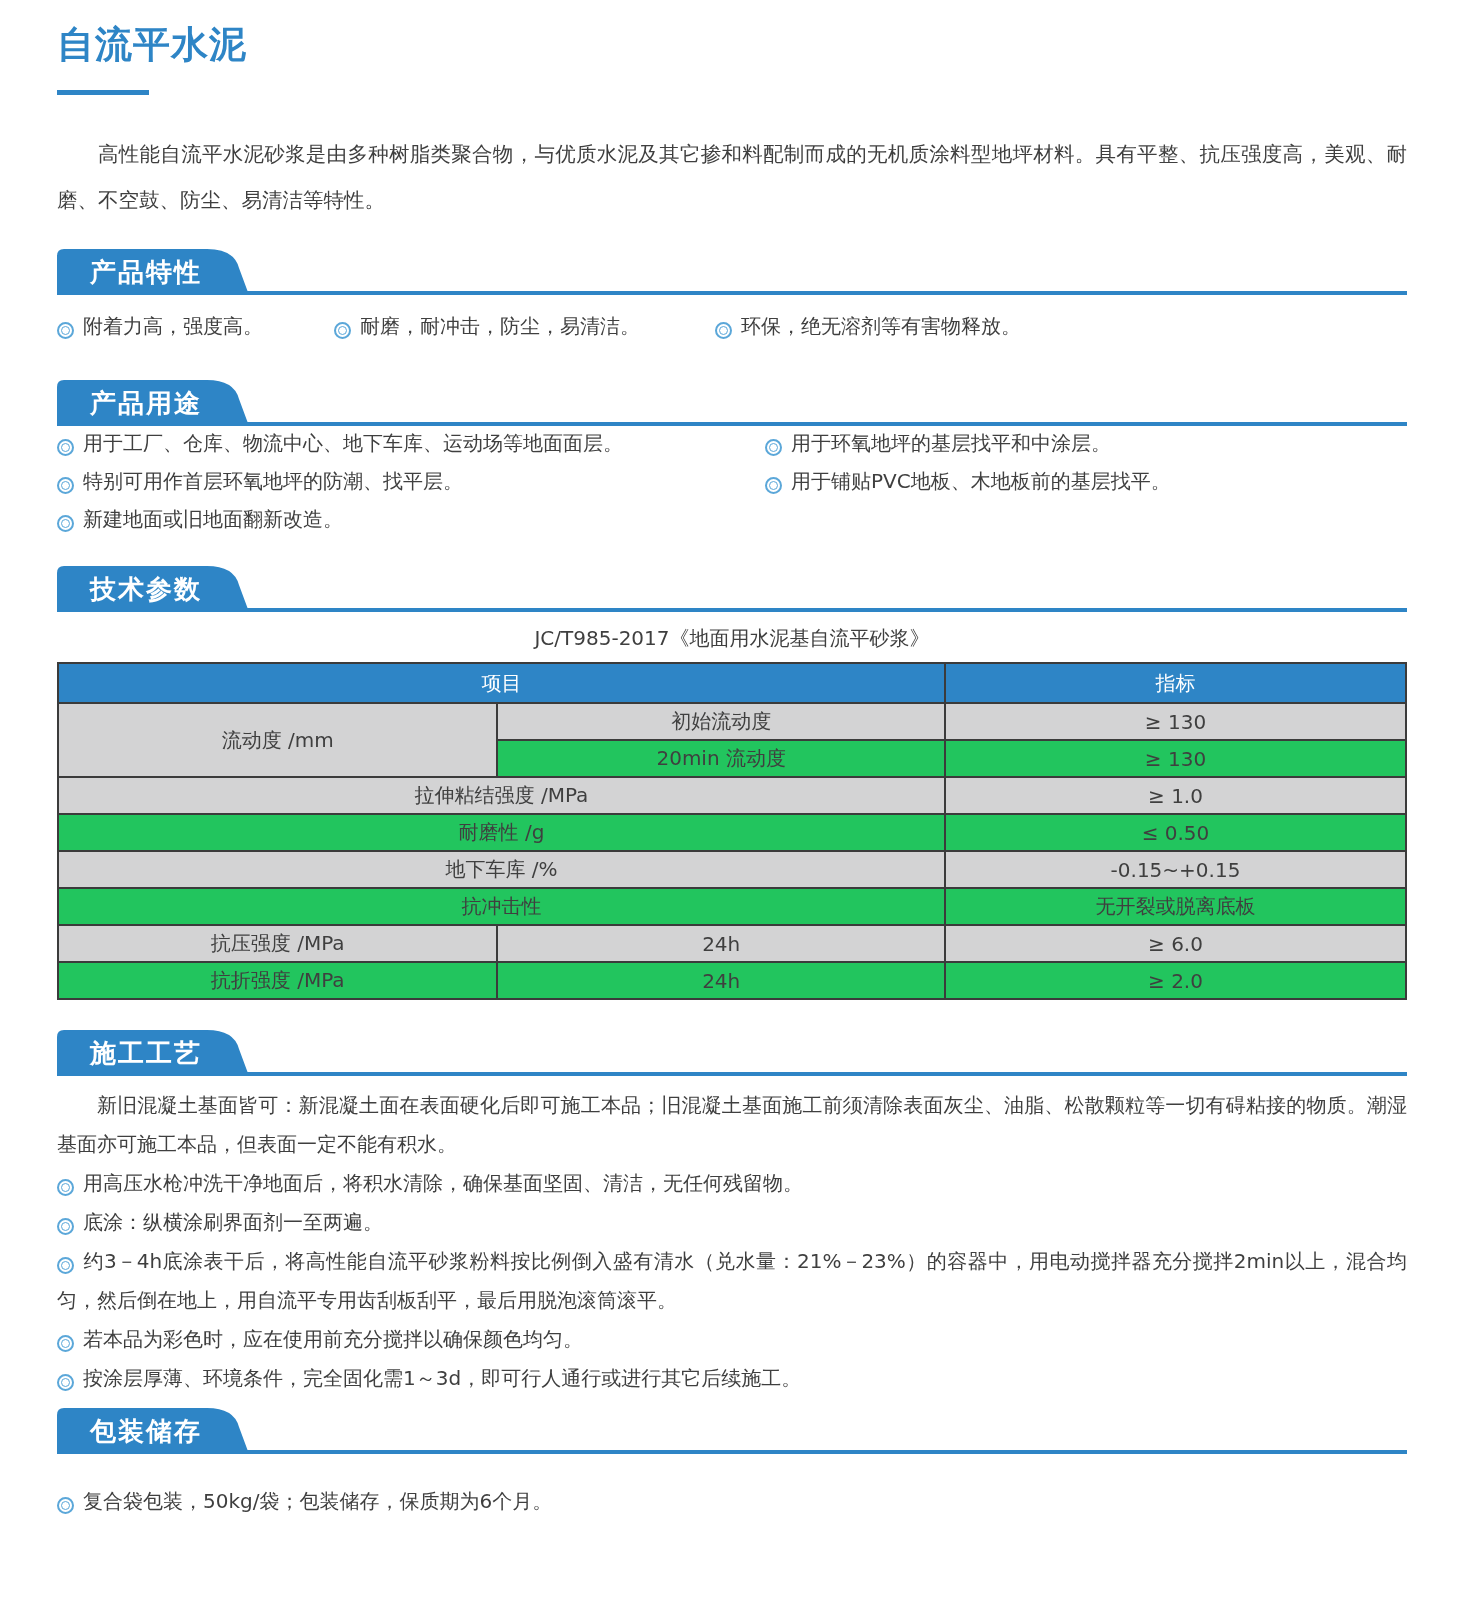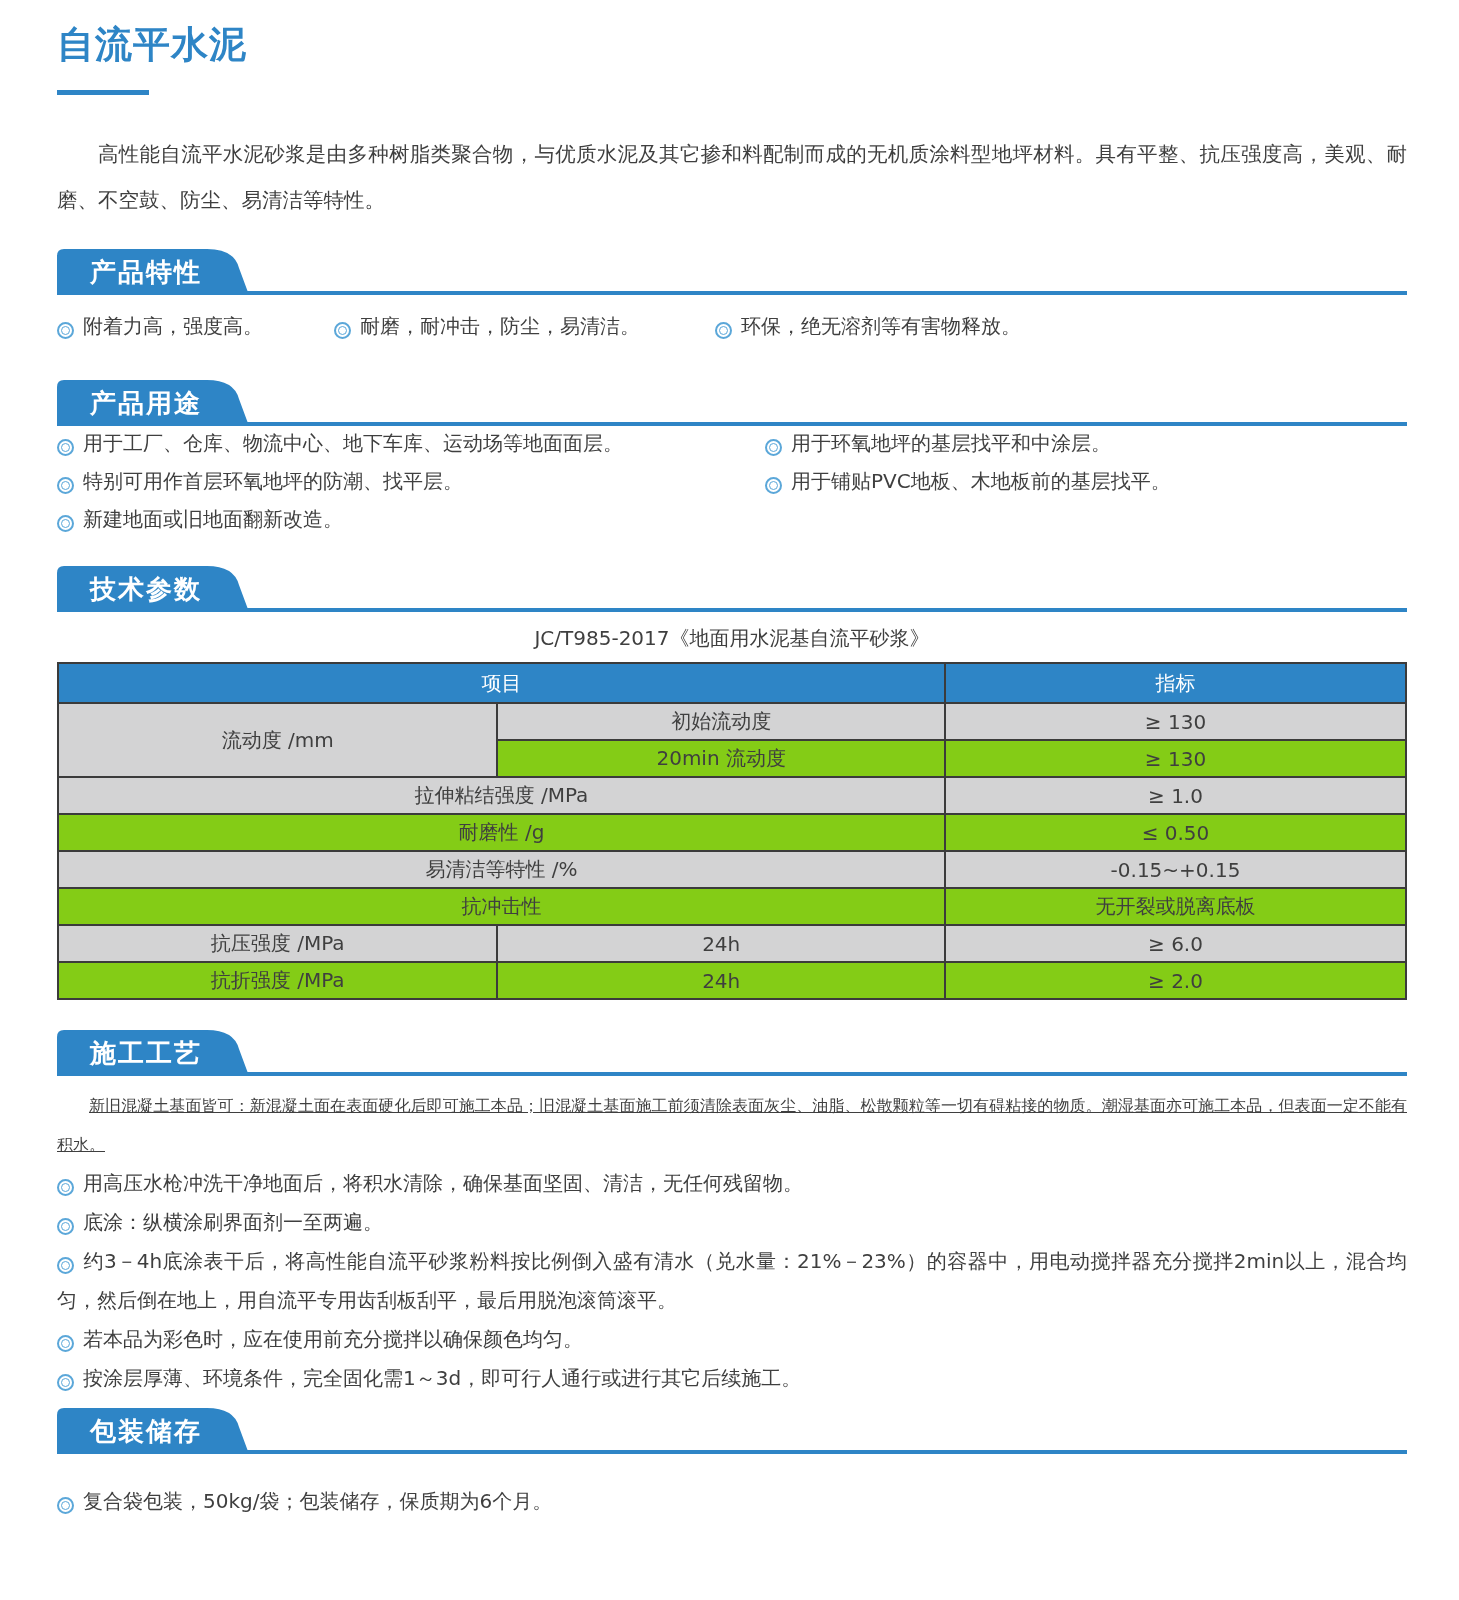--- a/index.html
+++ b/index.html
@@ -50,26 +50,26 @@
   .features-row .bullet-item:nth-child(1){width:277px;}
   .features-row .bullet-item:nth-child(2){width:381px;}
 
   .uses-grid{display:grid;grid-template-columns:708px 1fr;margin-top:6px;}
   .uses-col .bullet-item{margin-bottom:14px;line-height:23px;}
 
   .table-caption{margin:14px 0 0;text-align:center;font-size:20px;line-height:24px;color:var(--text);}
   .specs-table{width:100%;border-collapse:collapse;margin-top:12px;table-layout:fixed;}
   .specs-table th,.specs-table td{
     border:2px solid var(--border);text-align:center;vertical-align:middle;
-    font-size:20px;padding:0;height:37px;background:#84cc16;
+    font-size:20px;padding:0;height:37px;background:#22c55e;
   }
   .specs-table th{background:var(--accent);color:#ffffff;font-weight:400;height:40px;}
   .specs-table td.gray{background:var(--gray);}
 
-  .process-intro{margin:10px 0 0;font-size:16px;line-height:39px;text-indent:2em;text-align:justify;text-decoration:underline;}
+  .process-intro{margin:10px 0 0;font-size:20px;line-height:39px;text-indent:2em;text-align:justify;}
   .process-list .bullet-item{line-height:39px;text-align:justify;}
 
   .packaging-list{margin-top:34px;}
 </style>
 </head>
 <body>
 
 <div class="page">
 
   <h1 class="page-title">自流平水泥</h1>
@@ -144,21 +144,21 @@
         </tr>
         <tr>
           <td colspan="2" class="gray">拉伸粘结强度 /MPa</td>
           <td class="gray">≥ 1.0</td>
         </tr>
         <tr>
           <td colspan="2">耐磨性 /g</td>
           <td>≤ 0.50</td>
         </tr>
         <tr>
-          <td colspan="2" class="gray">易清洁等特性 /%</td>
+          <td colspan="2" class="gray">地下车库 /%</td>
           <td class="gray">-0.15~+0.15</td>
         </tr>
         <tr>
           <td colspan="2">抗冲击性</td>
           <td>无开裂或脱离底板</td>
         </tr>
         <tr>
           <td class="gray">抗压强度 /MPa</td>
           <td class="gray">24h</td>
           <td class="gray">≥ 6.0</td>

